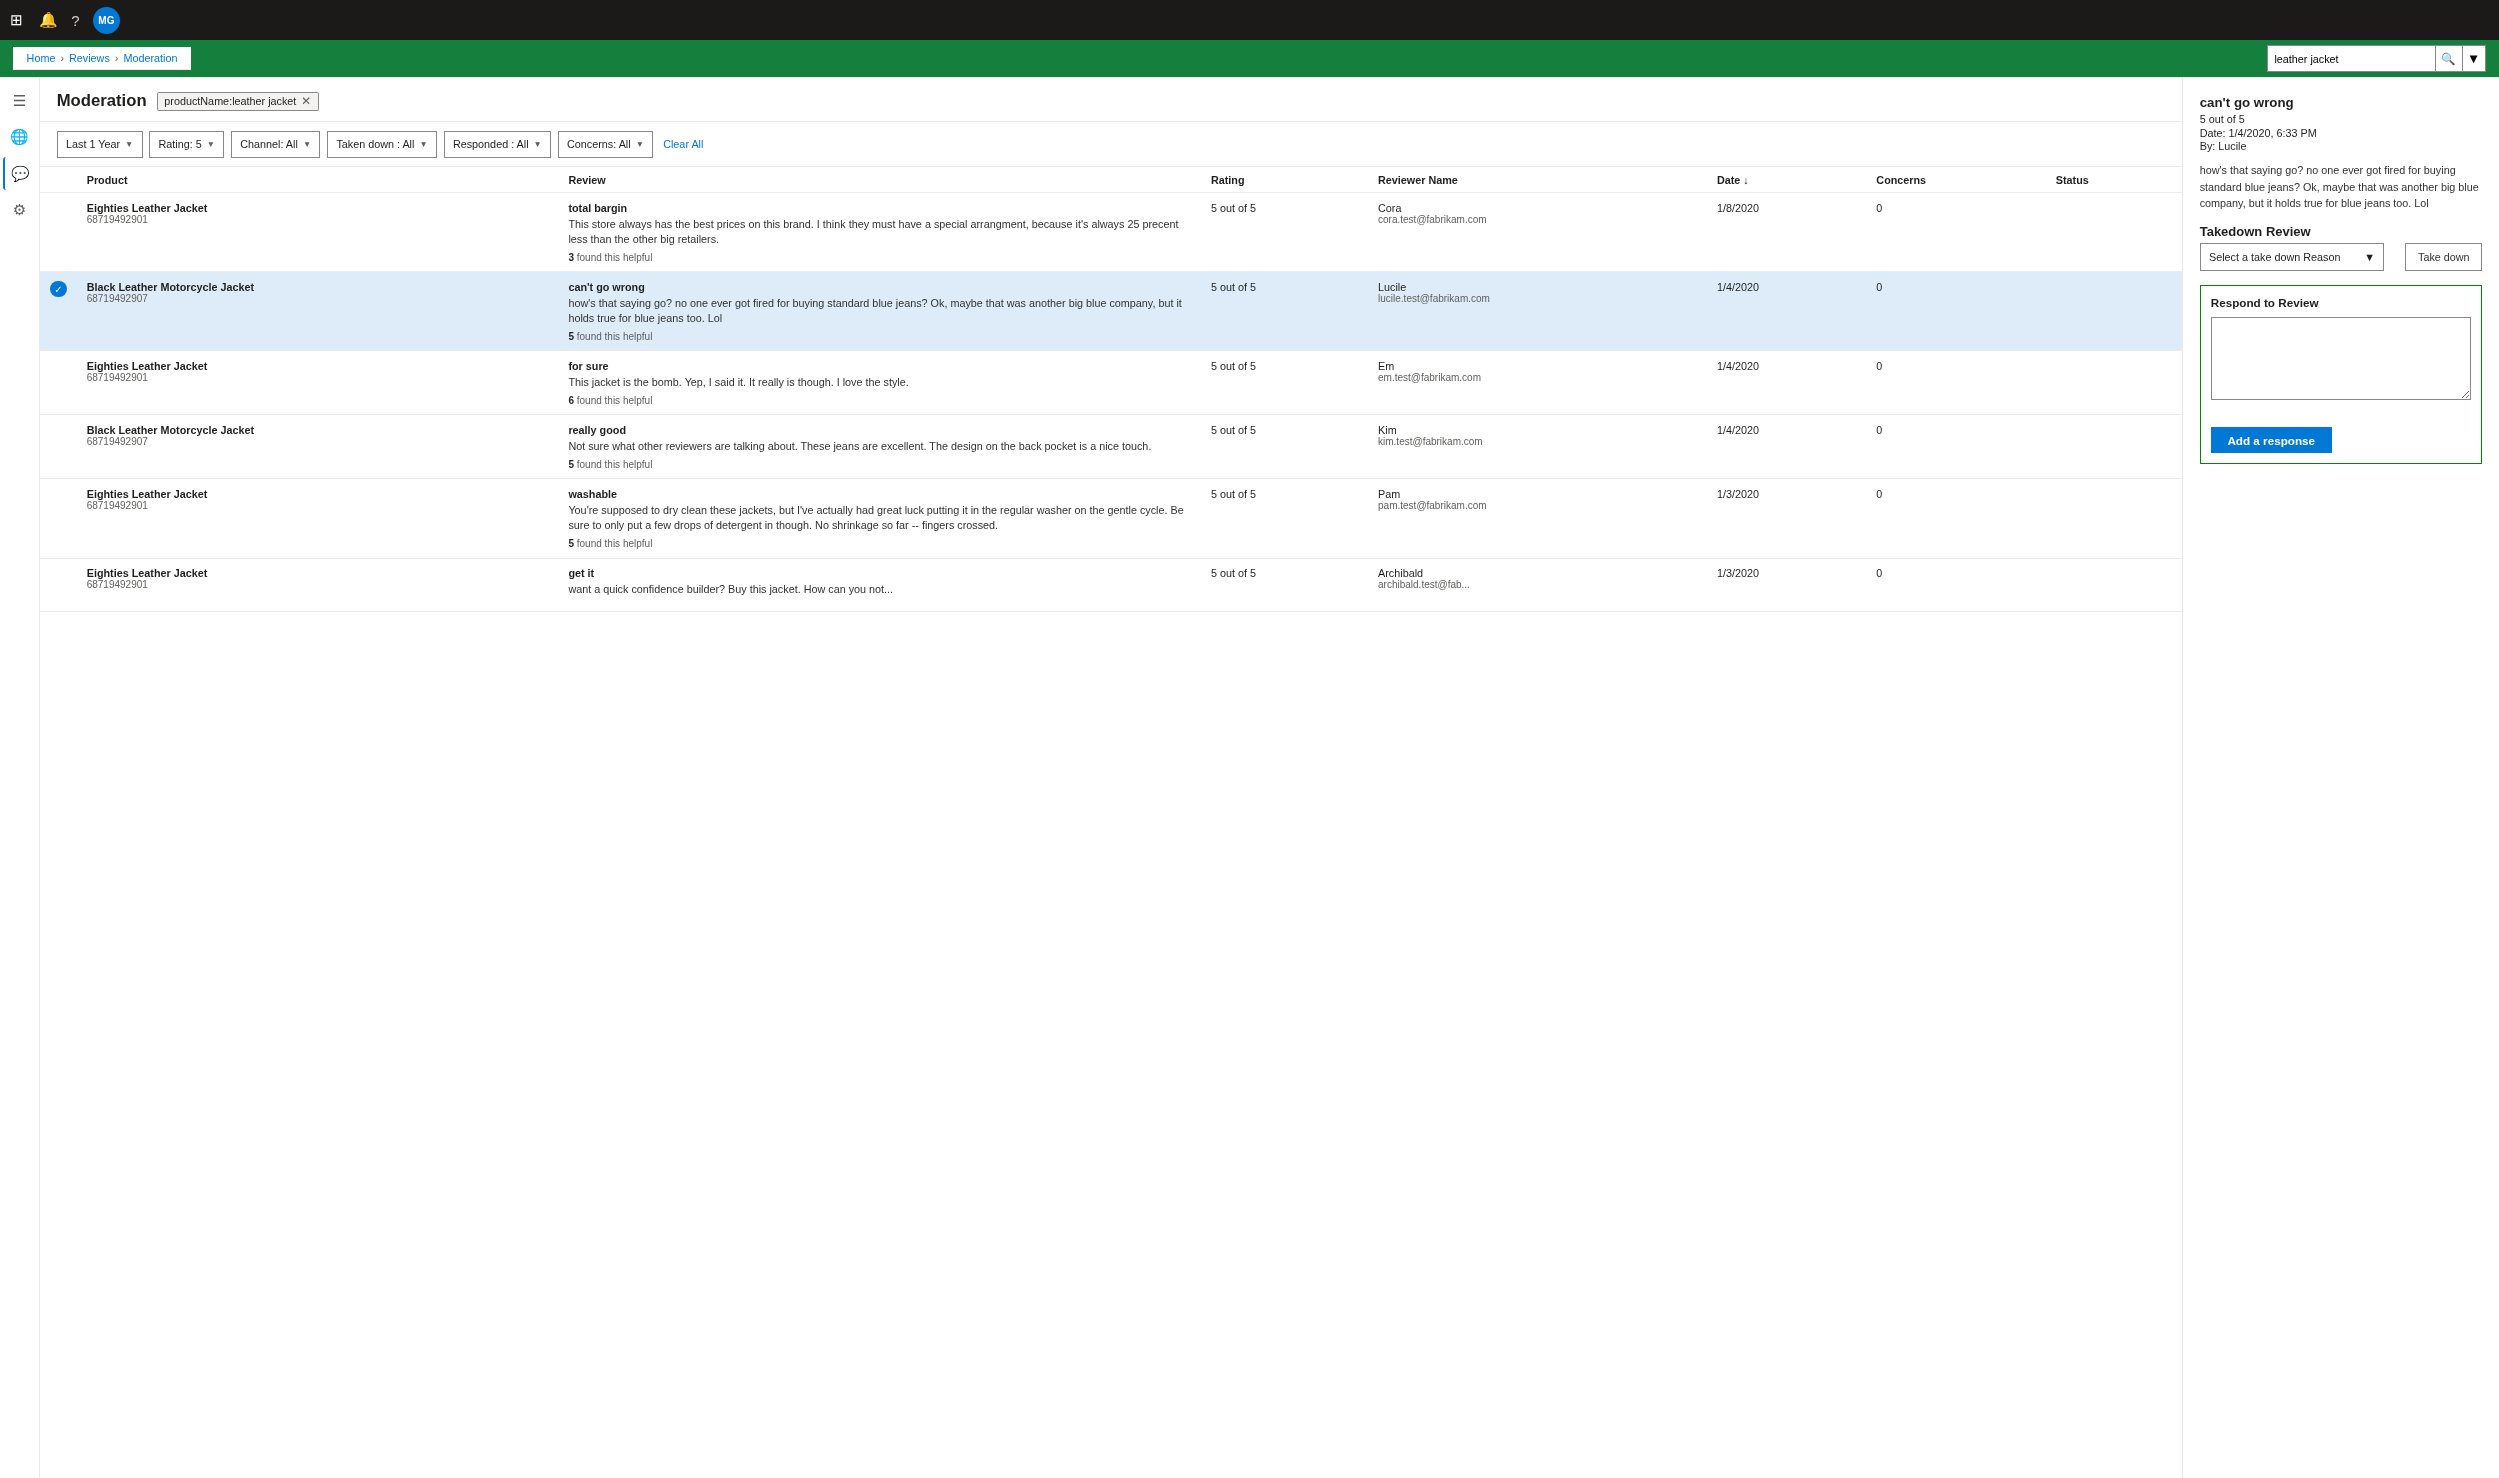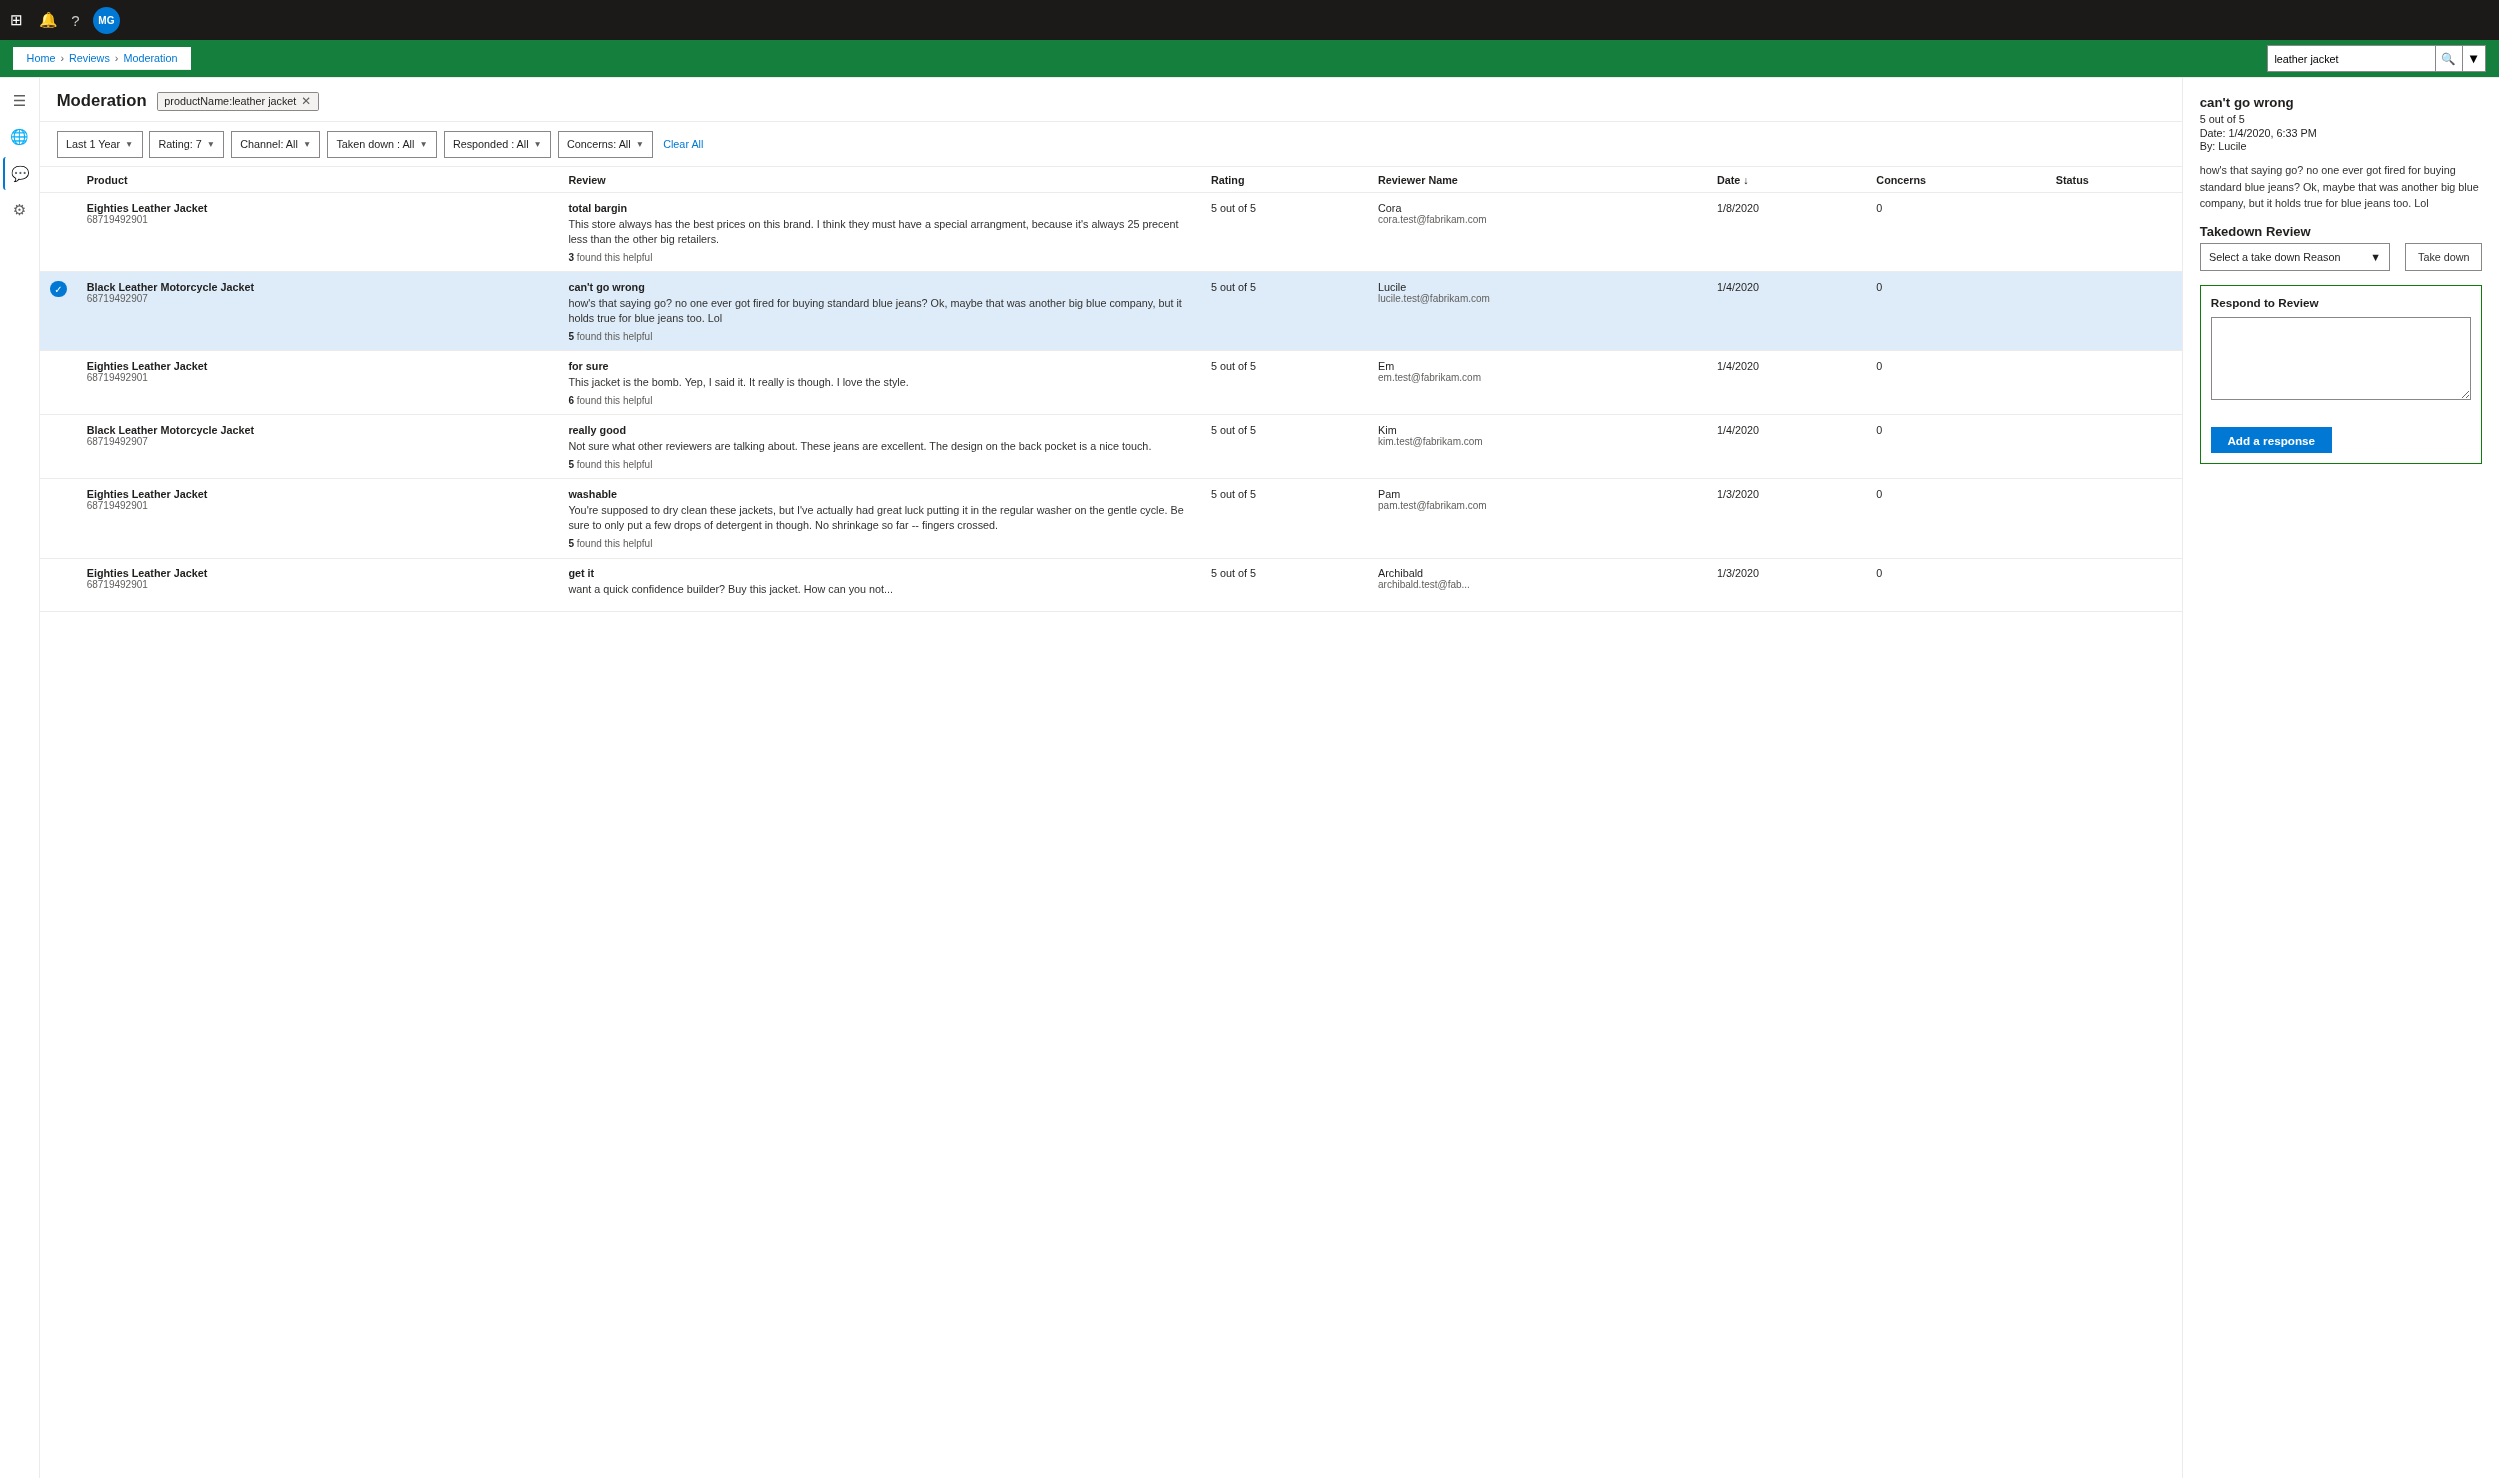--- a/index.html
+++ b/index.html
@@ -239,21 +239,21 @@
     }
     .panel-review-title { font-size: 13.3px; font-weight: 600; margin-bottom: 3.3px; }
     .panel-rating { font-size: 10.8px; margin-bottom: 1.7px; }
     .panel-date { font-size: 10.8px; margin-bottom: 1.7px; }
     .panel-by { font-size: 10.8px; margin-bottom: 10px; }
     .panel-review-body { font-size: 10.8px; line-height: 1.5; margin-bottom: 13.3px; color: #323130; }
     .panel-section-title { font-size: 13px; font-weight: 600; margin-bottom: 4px; }
 
     .takedown-row {
       display: flex;
-      gap: 15px;
+      gap: 21px;
       margin-bottom: 13.3px;
     }
     .takedown-select {
       flex: 1;
       border: 0.8px solid #8a8886;
       padding: 5px 8.3px;
       font-size: 10.8px;
       display: flex;
       align-items: center;
       justify-content: space-between;
@@ -351,21 +351,21 @@
           </div>
         </div>
       </div>
 
       <div class="filters-row">
         <div class="filter-dropdown">
           <span>Last 1 Year</span>
           <span class="chevron">▼</span>
         </div>
         <div class="filter-dropdown">
-          <span>Rating: 7</span>
+          <span>Rating: 5</span>
           <span class="chevron">▼</span>
         </div>
         <div class="filter-dropdown">
           <span>Channel: All</span>
           <span class="chevron">▼</span>
         </div>
         <div class="filter-dropdown">
           <span>Taken down : All</span>
           <span class="chevron">▼</span>
         </div>

